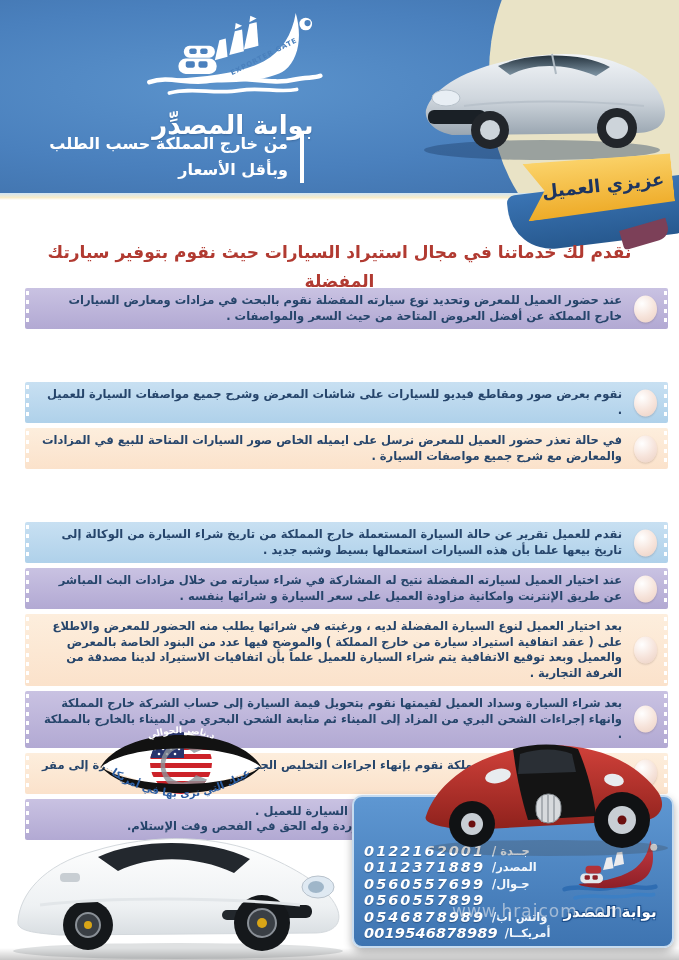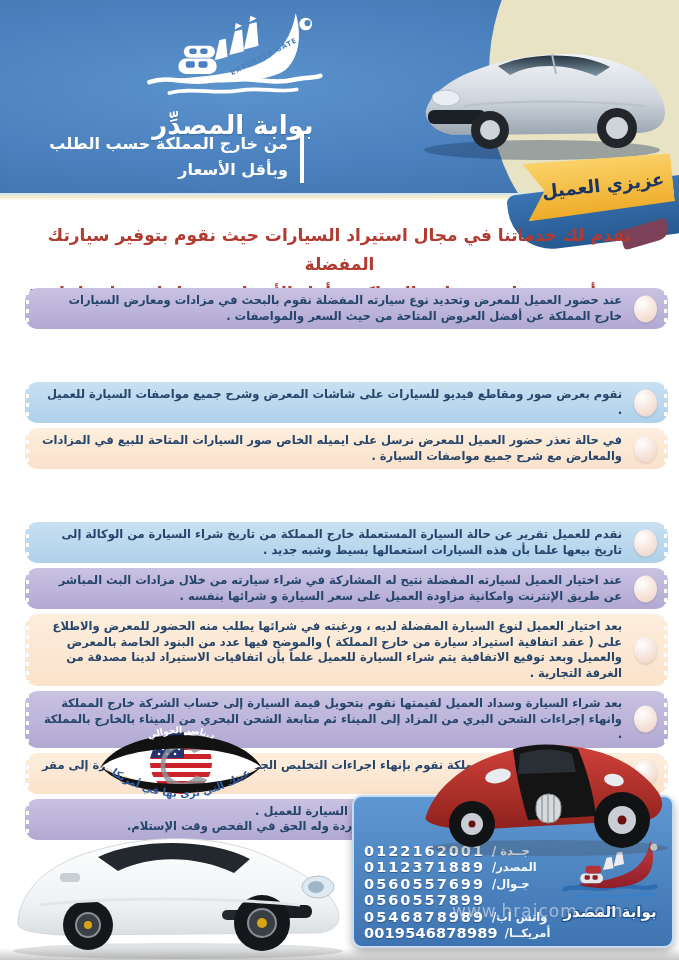--- a/index.html
+++ b/index.html
@@ -28,27 +28,27 @@
     border-radius:8px 2px 16px 44px;z-index:2;}
   .ribbon-fold{position:absolute;right:10px;top:224px;width:48px;height:20px;
     background:#7c4058;transform:rotate(-16deg);border-radius:0 0 12px 4px;z-index:2;}
   .banner-yellow{position:absolute;right:6px;top:156px;width:148px;height:58px;
     transform:rotate(-6deg);clip-path:polygon(0 0,100% 9%,100% 91%,0 100%,13% 50%);
     background:linear-gradient(180deg,#fbd36a,#eeab28);display:flex;align-items:center;
     justify-content:center;padding-right:2px;padding-left:10px;z-index:3;}
   .banner-yellow .txt{color:#1d3560;font-weight:bold;font-size:18px;direction:rtl;}
 
   
-  .intro{position:absolute;left:15px;top:221px;width:649px;text-align:center;direction:rtl;
+  .intro{position:absolute;left:15px;top:238px;width:649px;text-align:center;direction:rtl;
     color:#b13a31;font-weight:bold;font-size:17px;line-height:29px;z-index:2;}
 
   
   .services{position:absolute;left:25px;top:288px;width:643px;display:flex;
     flex-direction:column;gap:5px;z-index:2;}
-  .row{position:relative;border-radius:13px;padding:5px 46px 5px 14px;direction:rtl;
+  .row{position:relative;border-radius:2px;padding:5px 46px 5px 14px;direction:rtl;
     text-align:right;color:#26456b;font-size:11.5px;font-weight:bold;line-height:15.5px;
     min-height:30px;display:flex;flex-direction:column;justify-content:center;}
   .row.lav{background:linear-gradient(180deg,#c9c2e2,#b2a9d3);}
   .row.blu{background:linear-gradient(180deg,#c8e0f2,#afd1ea);margin-top:48px;}
   .row.pch{background:linear-gradient(180deg,#fdeedd,#fbe2cb);}
   .row::before,.row::after{content:"";position:absolute;top:3px;bottom:3px;width:3px;
     background:repeating-linear-gradient(to bottom,#fff 0 4px,transparent 4px 9px);}
   .row::before{left:1px;} .row::after{right:1px;}
   .bullet{position:absolute;right:11px;top:50%;transform:translateY(-50%);
     width:23px;height:27px;border-radius:50%;
@@ -63,21 +63,21 @@
   .contact-box{position:absolute;left:352px;top:795px;width:322px;height:153px;
     border-radius:10px;border:2px solid #c6dbef;z-index:4;
     background:linear-gradient(180deg,#5e97d2,#3e74b1);
     box-shadow:0 4px 9px rgba(0,0,0,.3);}
   .contact-rows{position:absolute;right:118px;left:10px;top:46px;display:flex;
     flex-direction:column;gap:1px;}
   .c-row{display:flex;direction:rtl;align-items:center;height:15.5px;gap:7px;}
   .c-label{width:62px;font-size:11.5px;color:#f2f7fc;font-weight:bold;text-align:left;
     direction:rtl;white-space:nowrap;}
   .c-num{font-size:14.5px;letter-spacing:2px;color:#fff;font-weight:bold;direction:ltr;
-    text-shadow:0 1px 1px rgba(20,50,90,.5);white-space:nowrap;}
+    text-shadow:0 1px 1px rgba(20,50,90,.5);white-space:nowrap;font-style:italic;}
   .c-row:last-child .c-num{letter-spacing:0.2px;}
   .contact-logo{position:absolute;right:4px;top:38px;width:116px;height:70px;}
   .contact-brand{position:absolute;right:2px;top:106px;width:120px;text-align:center;
     color:#fff;font-weight:bold;font-size:15px;direction:rtl;
     text-shadow:0 0 3px #1b4d8a,1px 1px 0 #1b4d8a,-1px -1px 0 #1b4d8a,1px -1px 0 #1b4d8a,-1px 1px 0 #1b4d8a;}
   .watermark{position:absolute;left:452px;top:901px;width:226px;z-index:6;
     color:rgba(219,224,230,.62);font-size:17px;font-weight:normal;letter-spacing:1px;}
   .bottom-shadow{position:absolute;left:0;bottom:0;width:679px;height:12px;z-index:7;
     background:linear-gradient(to bottom,rgba(0,0,0,0),rgba(0,0,0,.22));}
 </style>

